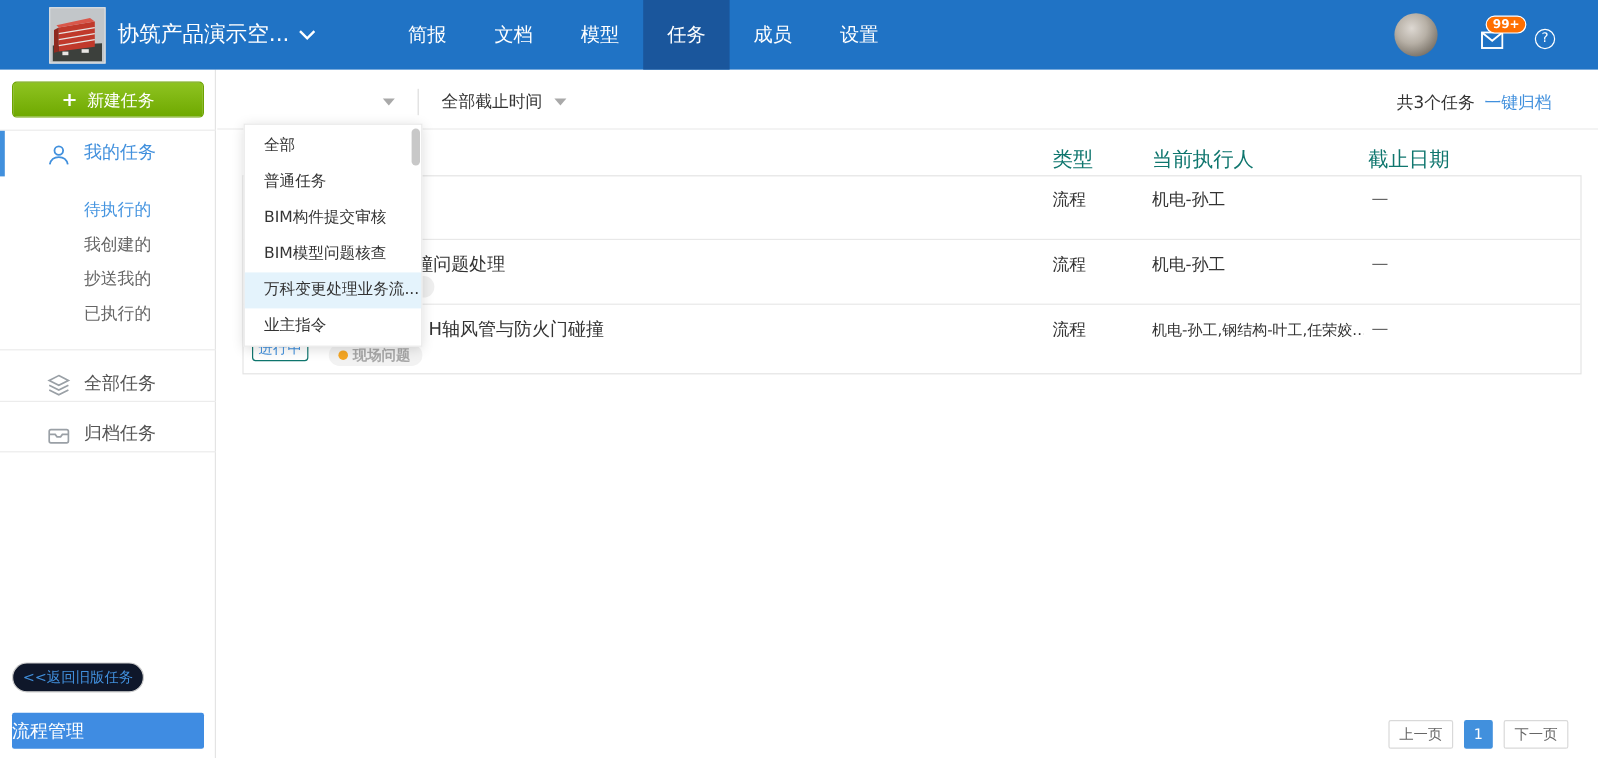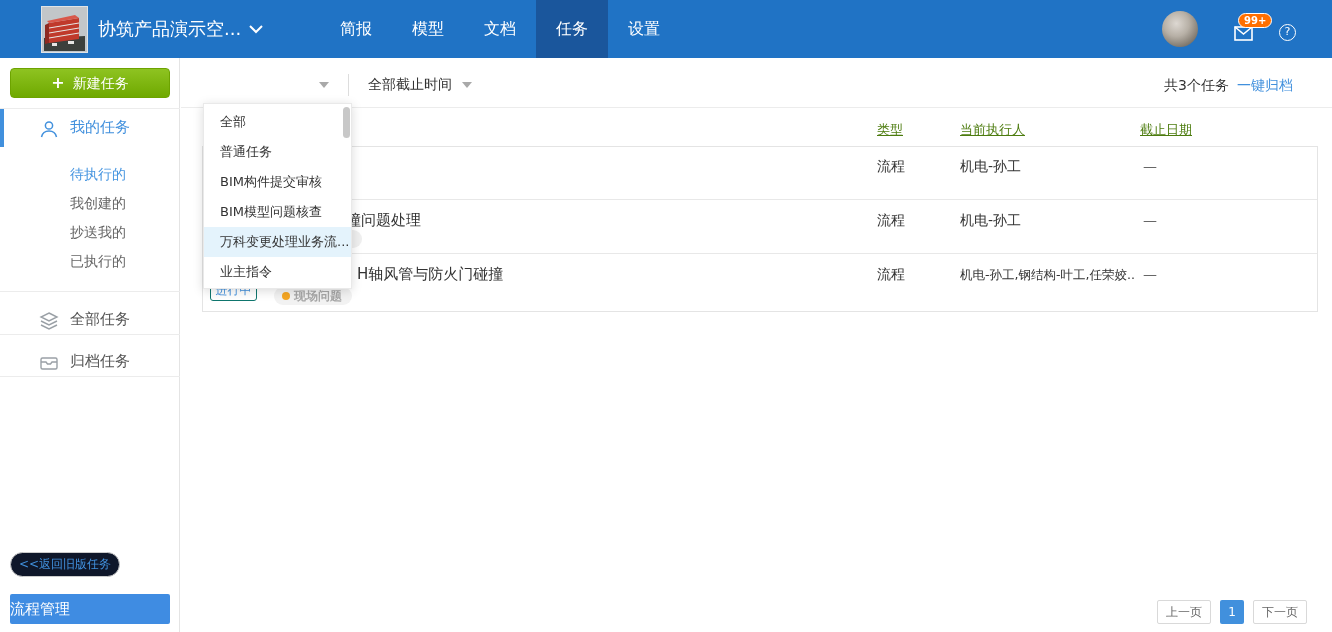--- a/index.html
+++ b/index.html
@@ -45,21 +45,21 @@
   .filterbar { position:absolute; left:181px; top:58px; width:1151px; height:50px; background:#fff; border-bottom:1px solid #ececec; z-index:5; }
   .f-type { position:absolute; left:248px; top:76px; font-size:14px; color:#333; cursor:pointer; }
   .f-caret1 { position:absolute; left:319px; top:82px; }
   .f-vline { position:absolute; left:348px; top:74px; width:1px; height:22px; background:#ddd; }
   .f-deadline { position:absolute; left:368px; top:76px; font-size:14px; color:#333; cursor:pointer; }
   .f-count { position:absolute; left:1164px; top:77px; font-size:14px; color:#333; }
   .f-archive { position:absolute; left:1237px; top:77px; font-size:14px; color:#4190dd; cursor:pointer; }
   .caret-down { width:0; height:0; border-left:5px solid transparent; border-right:5px solid transparent; border-top:6px solid #a9a9a9; }
 
   
-  .th { position:absolute; top:121px; font-size:13px; color:#4d7c0f; z-index:1;text-decoration:underline; }
+  .th { position:absolute; top:121px; font-size:17px; color:#0f766e; z-index:1; }
   .table-box { position:absolute; left:202px; top:146px; width:1116px; height:166px; border:1px solid #e4e4e4; background:#fff; z-index:0; }
   .row-line1 { position:absolute; left:203px; top:199px; width:1114px; height:1px; background:#e8e8e8; z-index:1; }
   .row-line2 { position:absolute; left:203px; top:253px; width:1114px; height:1px; background:#e8e8e8; z-index:1; }
   .cell { position:absolute; font-size:14px; color:#333; white-space:nowrap; z-index:2; }
   .cell.dash { color:#666; }
   .cell.exec-long { width:176px; overflow:hidden; font-size:12.5px; }
   .row-title { position:absolute; font-size:15px; color:#333; white-space:nowrap; z-index:6; }
   .pill-stub { position:absolute; left:270px; top:230px; width:92px; height:18px; border-radius:9px; background:#efefef; z-index:6; }
   .badge-status { position:absolute; left:210px; top:279px; width:47px; height:22px; border:1px solid #0f766e; border-radius:3px;
                   color:#4190dd; font-size:12px; text-align:center; line-height:20px; background:#fff; z-index:6; }
@@ -102,23 +102,24 @@
   </div>
   <div class="ws-title">协筑产品演示空...</div>
   <div class="ws-caret">
     <svg width="14" height="9" viewBox="0 0 14 9">
         <polyline points="1,1 7,7 13,1" fill="none" stroke="#fff" stroke-width="2"></polyline>
       </svg>
   </div>
 
   <div class="nav">
     <div class="nav-item">简报</div>
+    <div class="nav-item">文档</div>
     <div class="nav-item">模型</div>
-    <div class="nav-item">文档</div>
     <div class="nav-item active">任务</div>
+    <div class="nav-item">成员</div>
     <div class="nav-item">设置</div>
   </div>
 
   <div class="avatar"></div>
   <div class="mail">
     <svg width="19" height="15" viewBox="0 0 19 15">
       <rect x="1" y="1" width="17" height="13" fill="none" stroke="#fff" stroke-width="1.6"></rect>
       <polyline points="1,1 9.5,8 18,1" fill="none" stroke="#fff" stroke-width="1.6"></polyline>
     </svg>
   </div>

